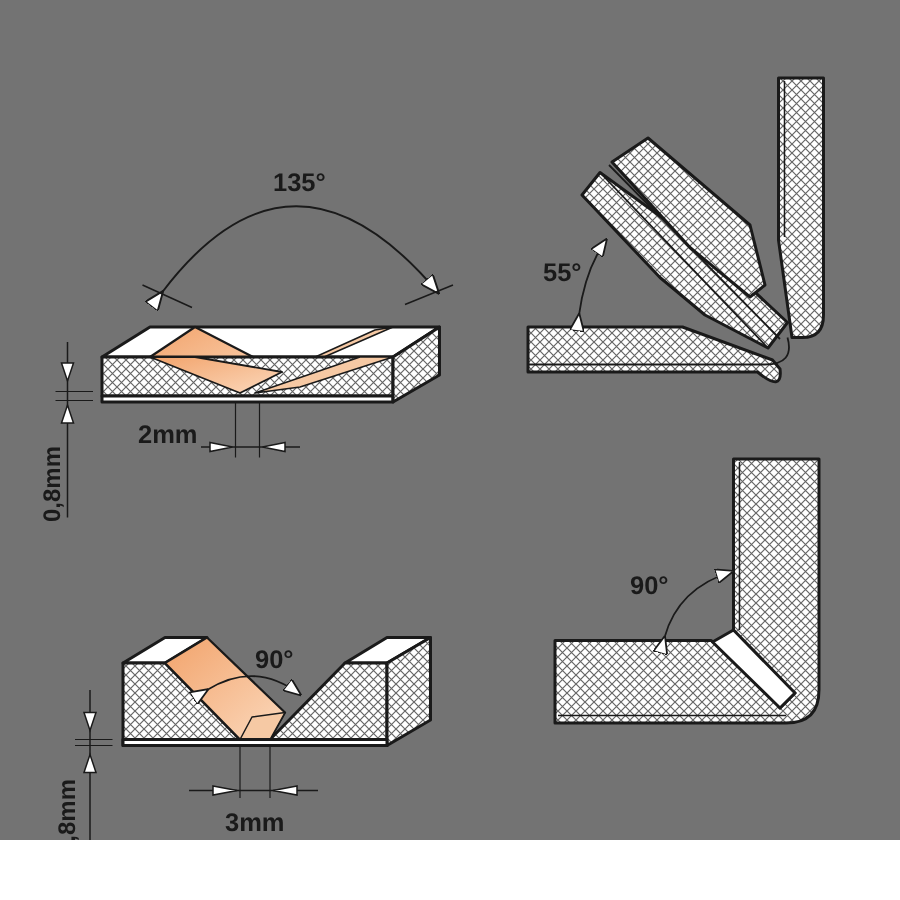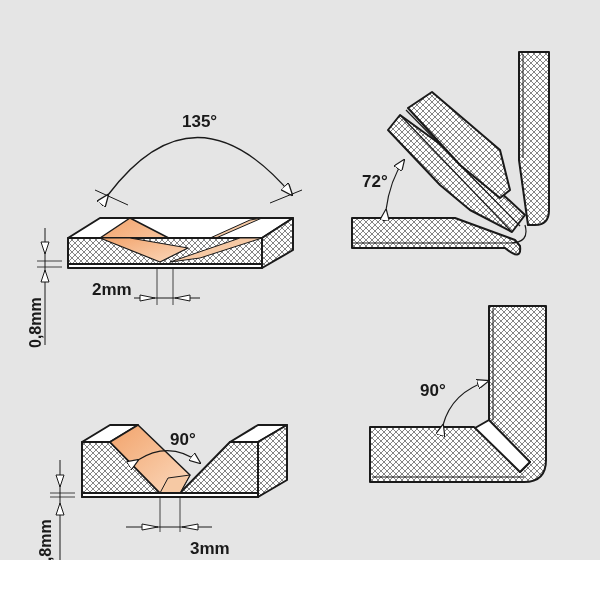--- a/index.html
+++ b/index.html
@@ -1,16 +1,16 @@
 <!DOCTYPE html>
 <html><head>
 <meta charset="utf-8">
 <style>
   html,body{margin:0;padding:0;background:#fff;}
-  #stage{position:relative;width:600px;height:560px;overflow:hidden;background:#e5e5e5;}
+  #stage{position:relative;width:600px;height:560px;overflow:hidden;background:#737373;}
   svg{position:absolute;left:0;top:0;}
   .lbl{position:absolute;font-family:"Liberation Sans",sans-serif;font-weight:bold;color:#1a1a1a;font-size:17px;line-height:1;white-space:nowrap;}
   .vlbl{transform:rotate(-90deg);transform-origin:left top;}
 </style>
 </head>
 <body>
 
 <div id="stage">
 <svg width="600" height="600" viewBox="0 0 600 600">
   <defs>
@@ -104,20 +104,20 @@
     <line x1="493" y1="308" x2="493" y2="420" stroke-width="1"></line>
     <line x1="372" y1="477" x2="524" y2="477" stroke-width="1"></line>
   </g>
   <path d="M443,425 Q452,392 488,381" fill="none" stroke="#1a1a1a" stroke-width="1.2" marker-start="url(#arr)" marker-end="url(#arr)"></path>
 </svg>
 
 <div class="lbl" style="left:182px;top:113px;">135°</div>
 <div class="lbl" style="left:92px;top:281px;">2mm</div>
 <div class="lbl vlbl" style="left:28px;top:348px;font-size:16px;">0,8mm</div>
 
-<div class="lbl" style="left:362px;top:173px;">72°</div>
+<div class="lbl" style="left:362px;top:173px;">55°</div>
 
 <div class="lbl" style="left:170px;top:431px;">90°</div>
-<div class="lbl" style="left:150px;top:540px;margin-left:40px;">3mm</div>
+<div class="lbl" style="left:150px;top:540px;">3mm</div>
 <div class="lbl vlbl" style="left:38px;top:570px;font-size:16px;">0,8mm</div>
 
 <div class="lbl" style="left:420px;top:382px;">90°</div>
 </div>
 
 </body></html>

